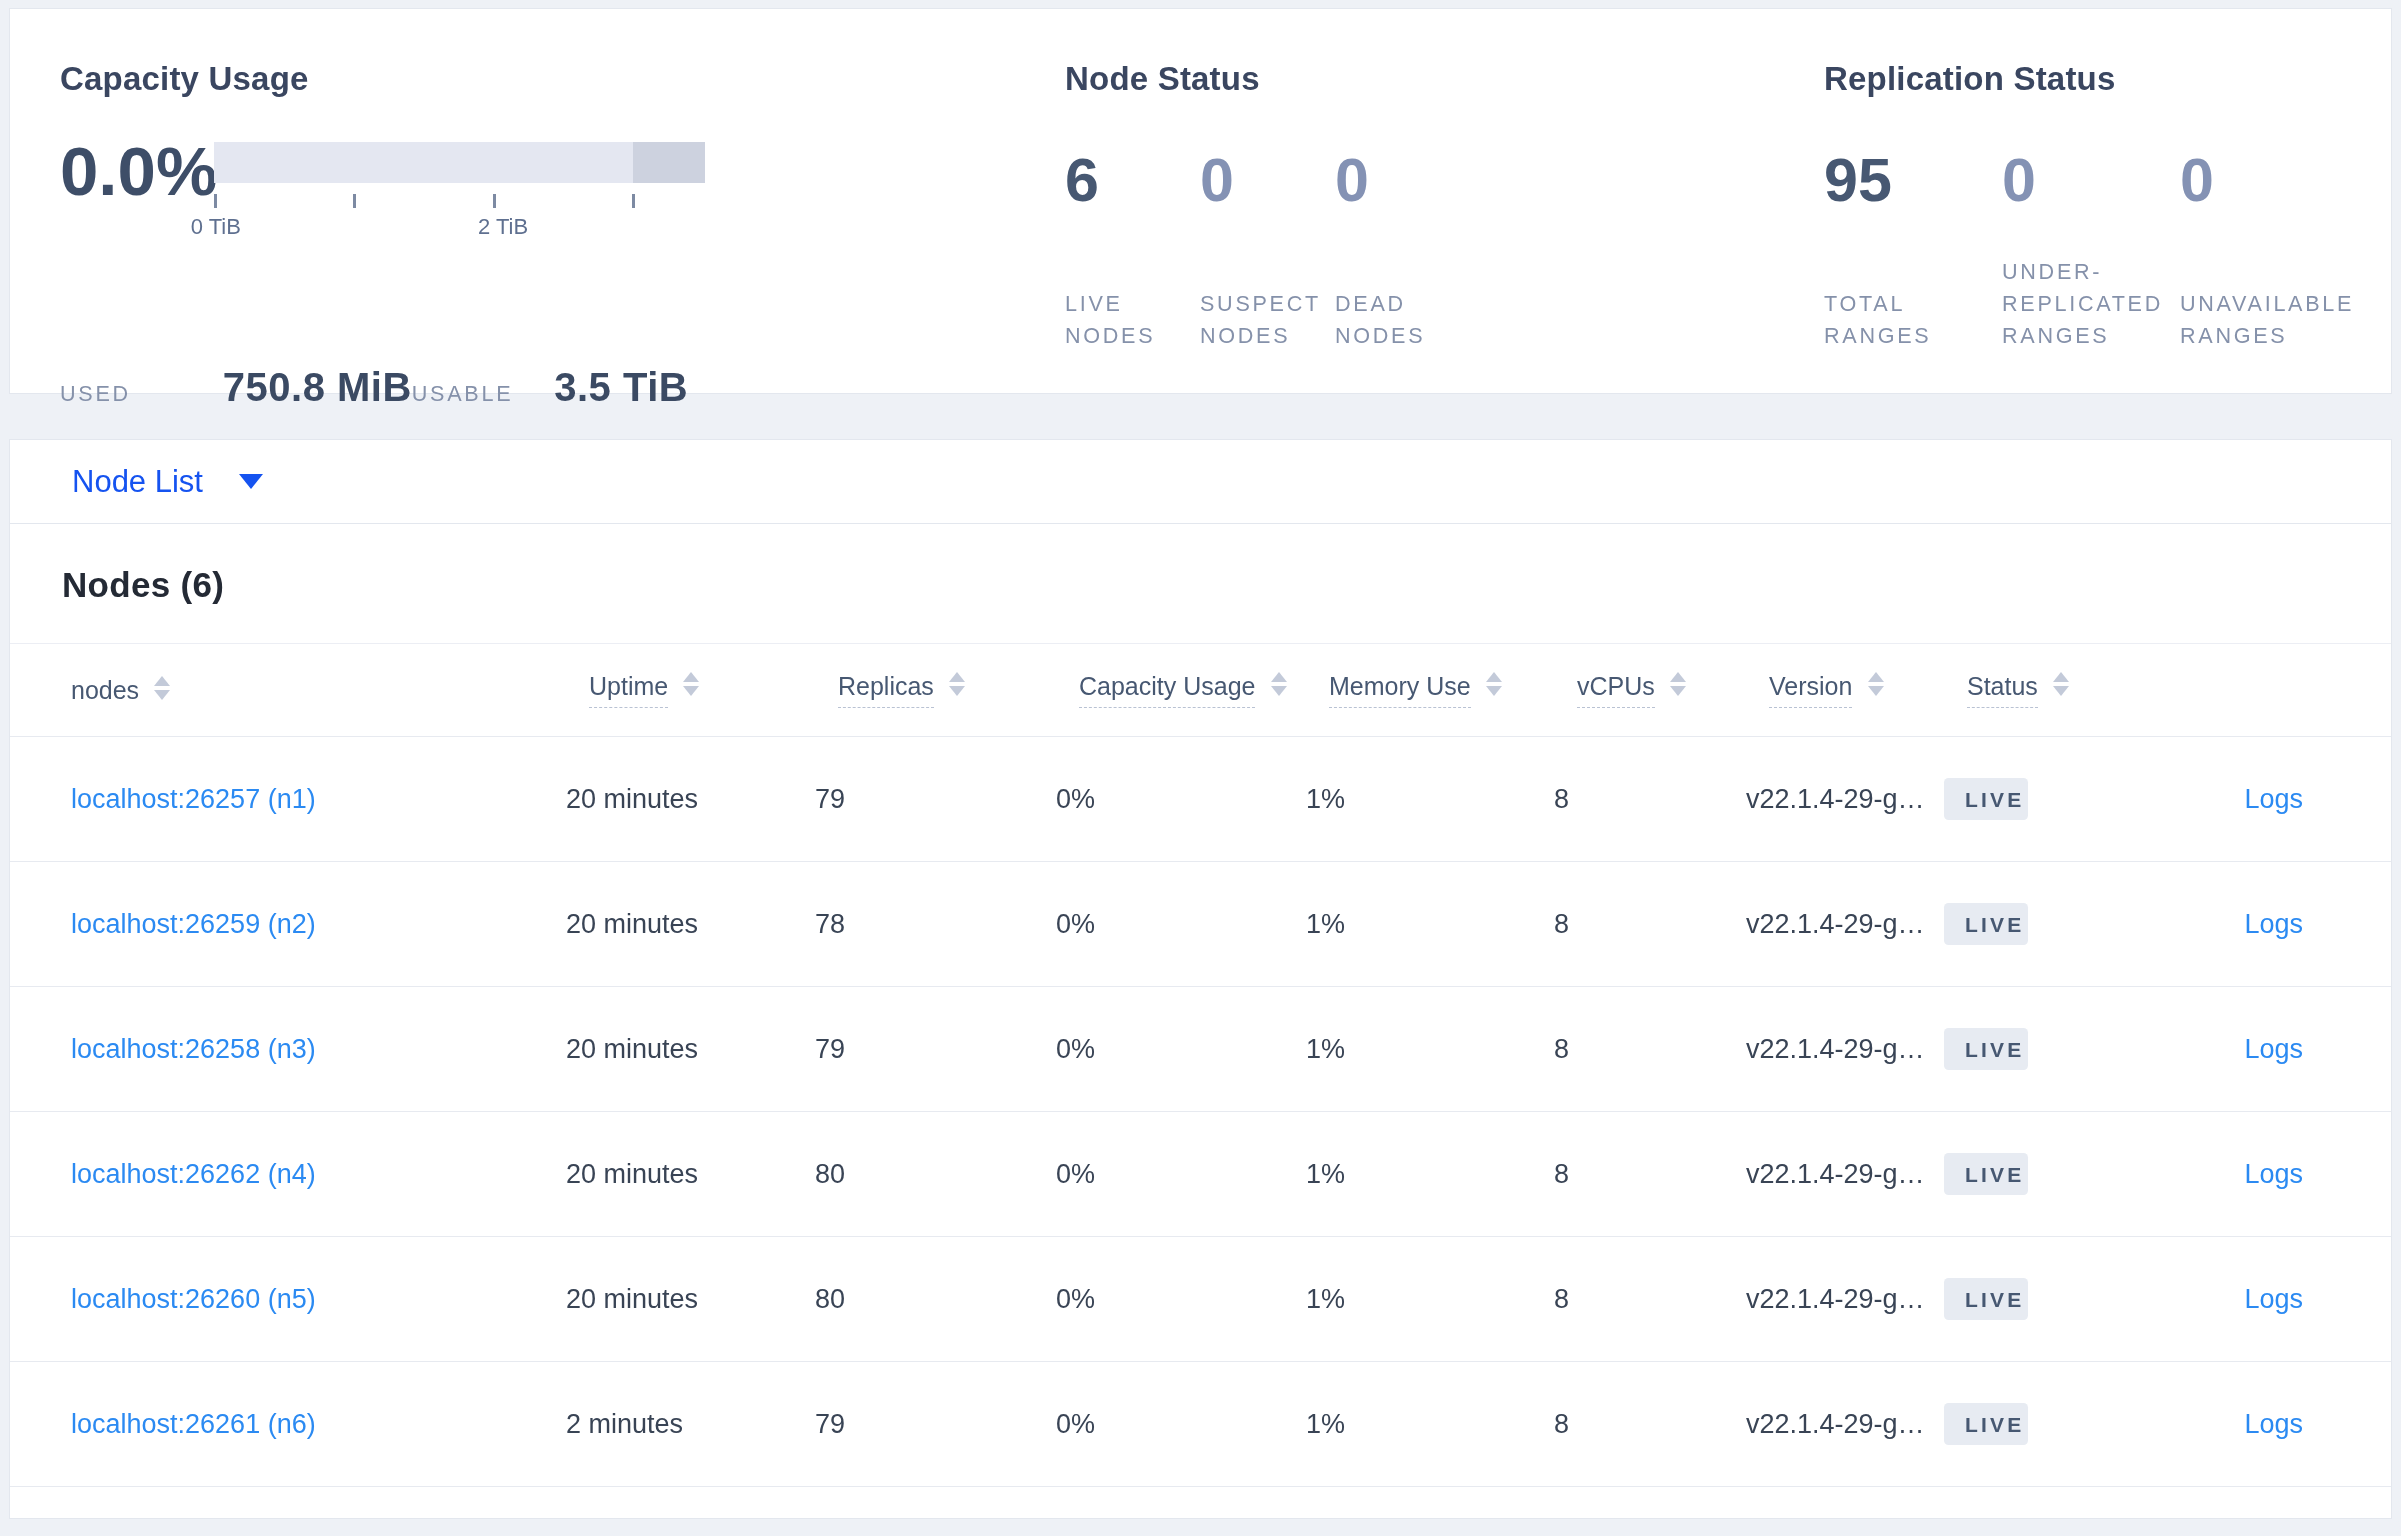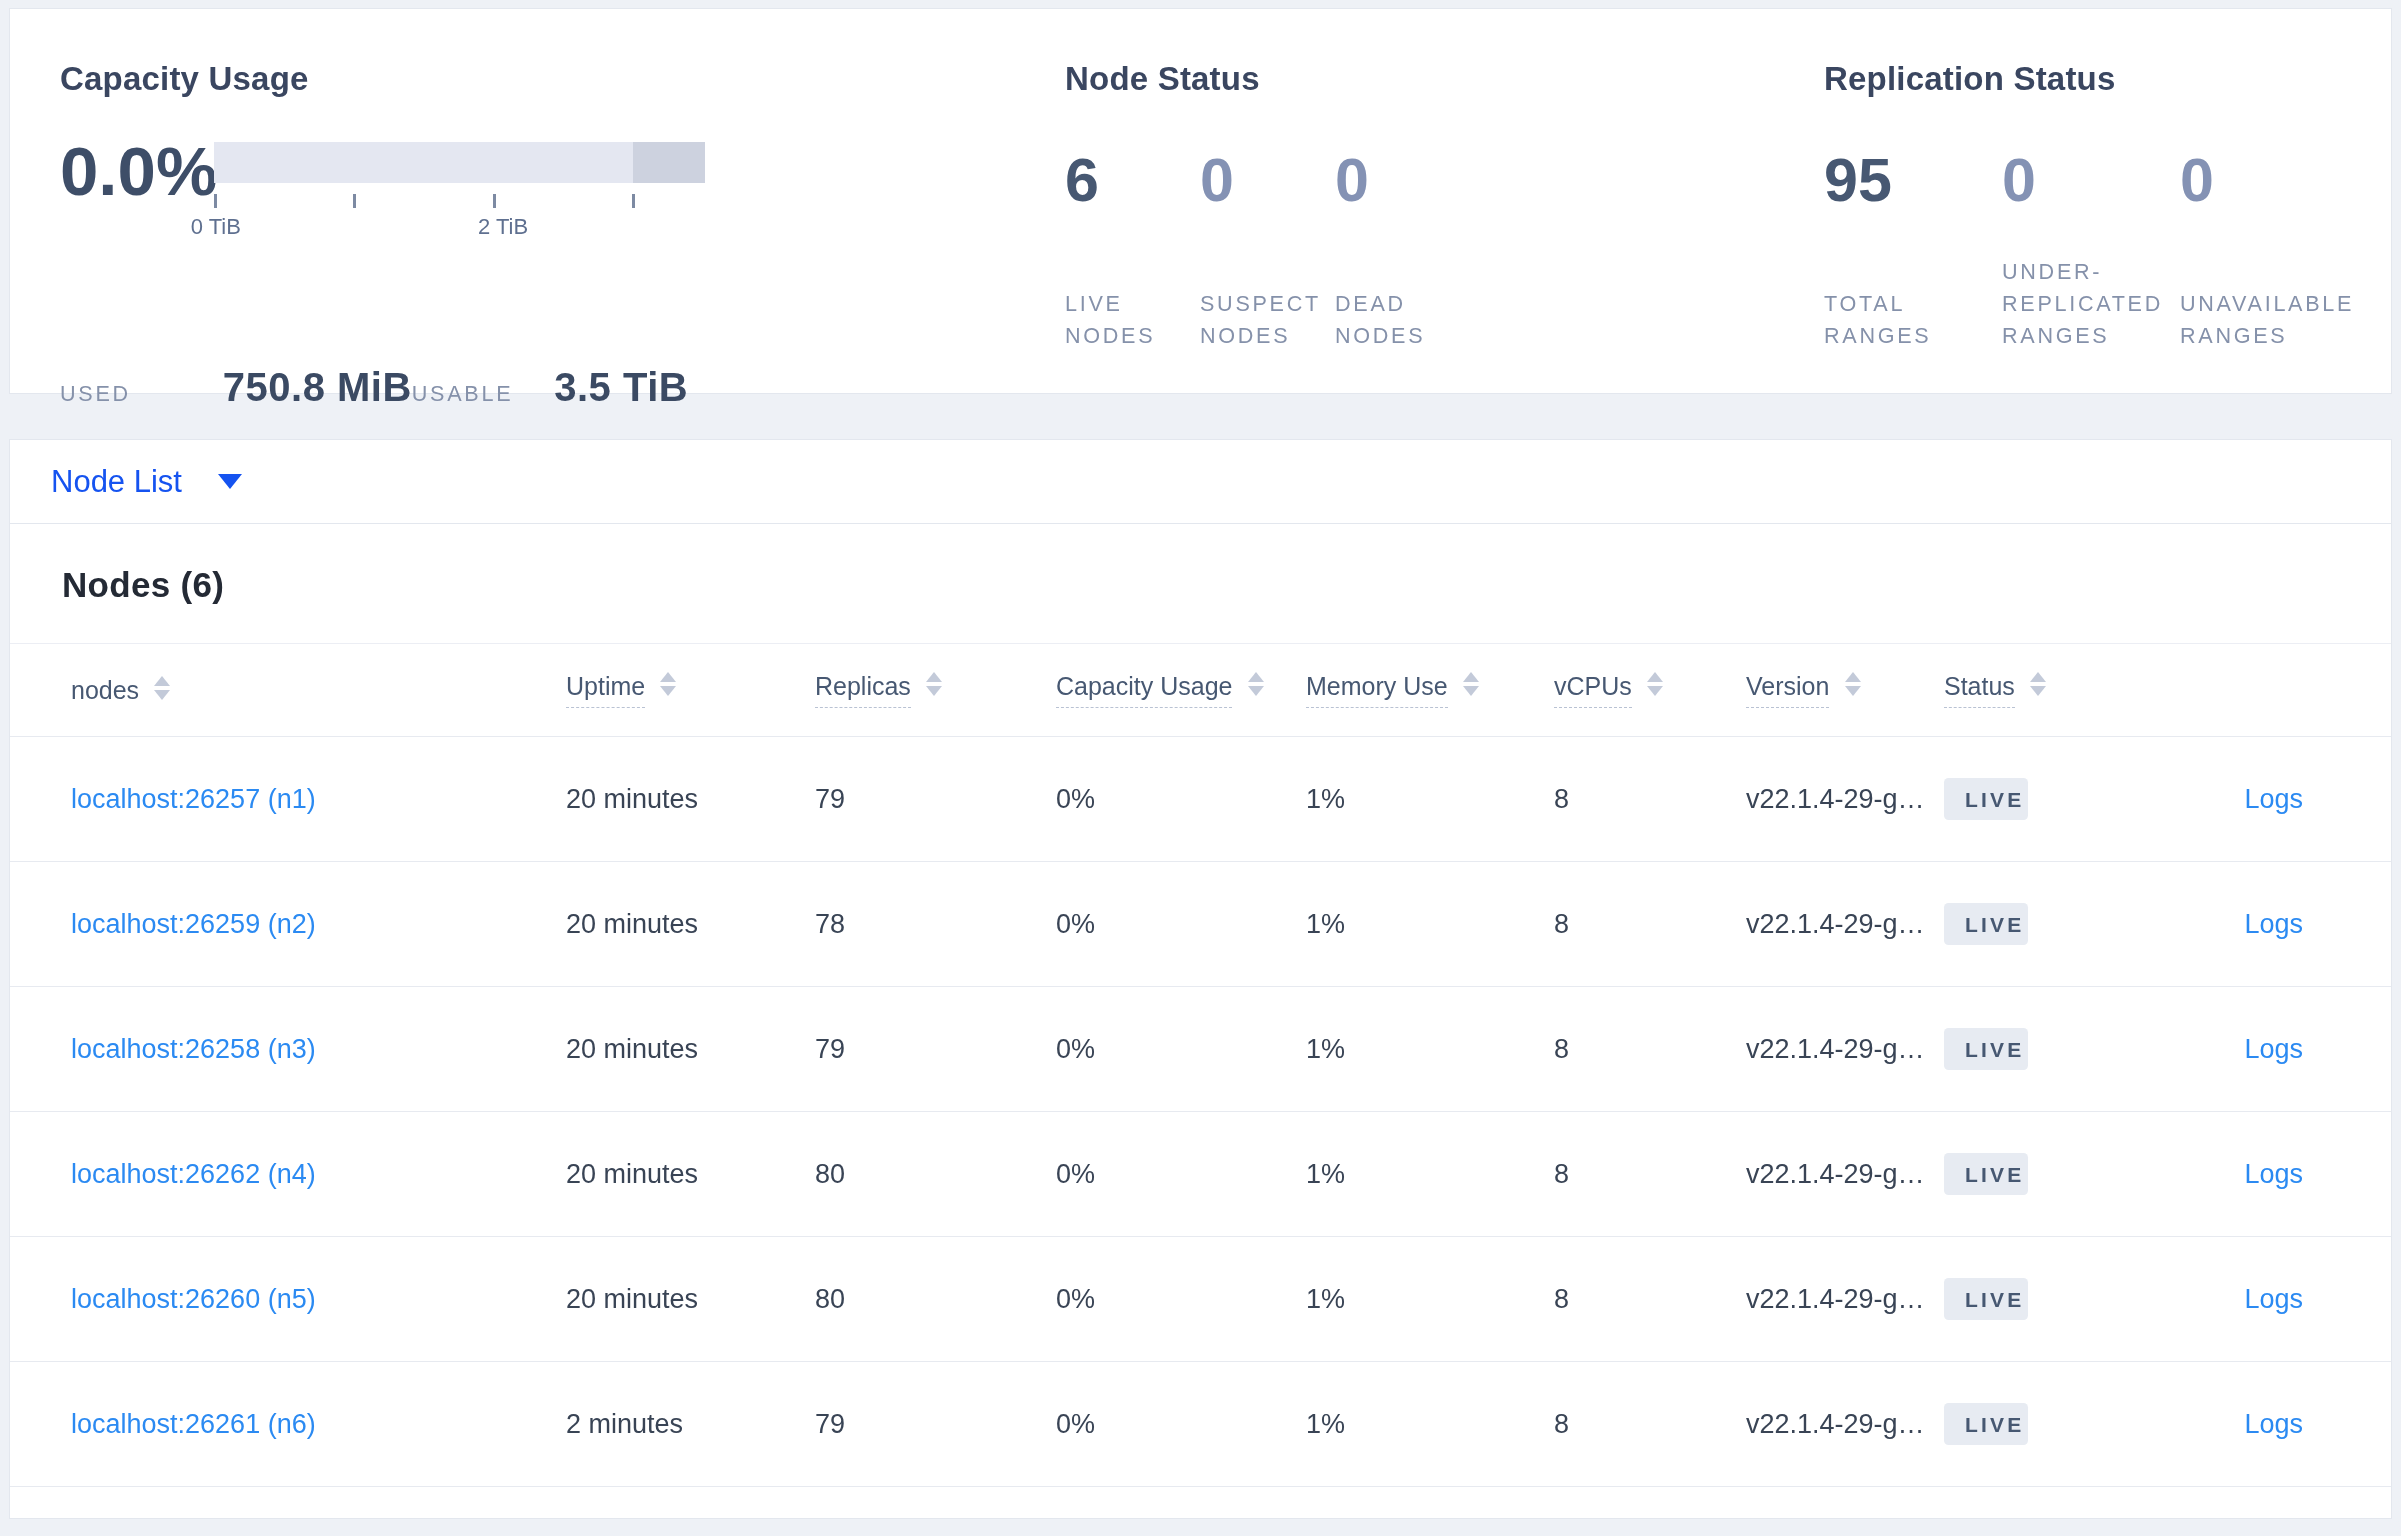--- a/index.html
+++ b/index.html
@@ -76,21 +76,21 @@
   .m-usable-val { margin-left:41px; }
 
   
   .viewbar-card {
     margin-top:45px;
     height:84px;
     display:flex; align-items:center;
     border-bottom:none;
   }
   .view-dropdown {
-    margin-left:41px;
+    margin-left:62px;
     display:flex; align-items:center;
     cursor:pointer;
   }
   .view-dropdown-label {
     font-size:31px; font-weight:500; color:#1553f0;
   }
   .caret-down {
     width:0; height:0; margin-left:36px;
     border-left:12.6px solid transparent;
     border-right:12.6px solid transparent;
@@ -116,21 +116,21 @@
   .thead {
     height:94px;
     border-top:1.8px solid #eceef4;
     border-bottom:1.8px solid #e7eaf0;
   }
   .th { display:flex; align-items:flex-start; }
   .th-label {
     font-size:25px; font-weight:500; color:#475872;
   }
   .th-label.dashed {
-    border-bottom:1.8px dashed #b9c2d3; padding-bottom:6.3px;
+    border-bottom:1.8px dashed #b9c2d3; padding-bottom:6.3px;margin-left:23px;
   }
   .sort-icon { display:inline-flex; flex-direction:column; margin-left:15.3px; }
   .sort-up {
     width:0; height:0;
     border-left:8px solid transparent; border-right:8px solid transparent;
     border-bottom:10px solid #c3cad9; margin-bottom:4.5px;
   }
   .sort-down {
     width:0; height:0;
     border-left:8px solid transparent; border-right:8px solid transparent;

